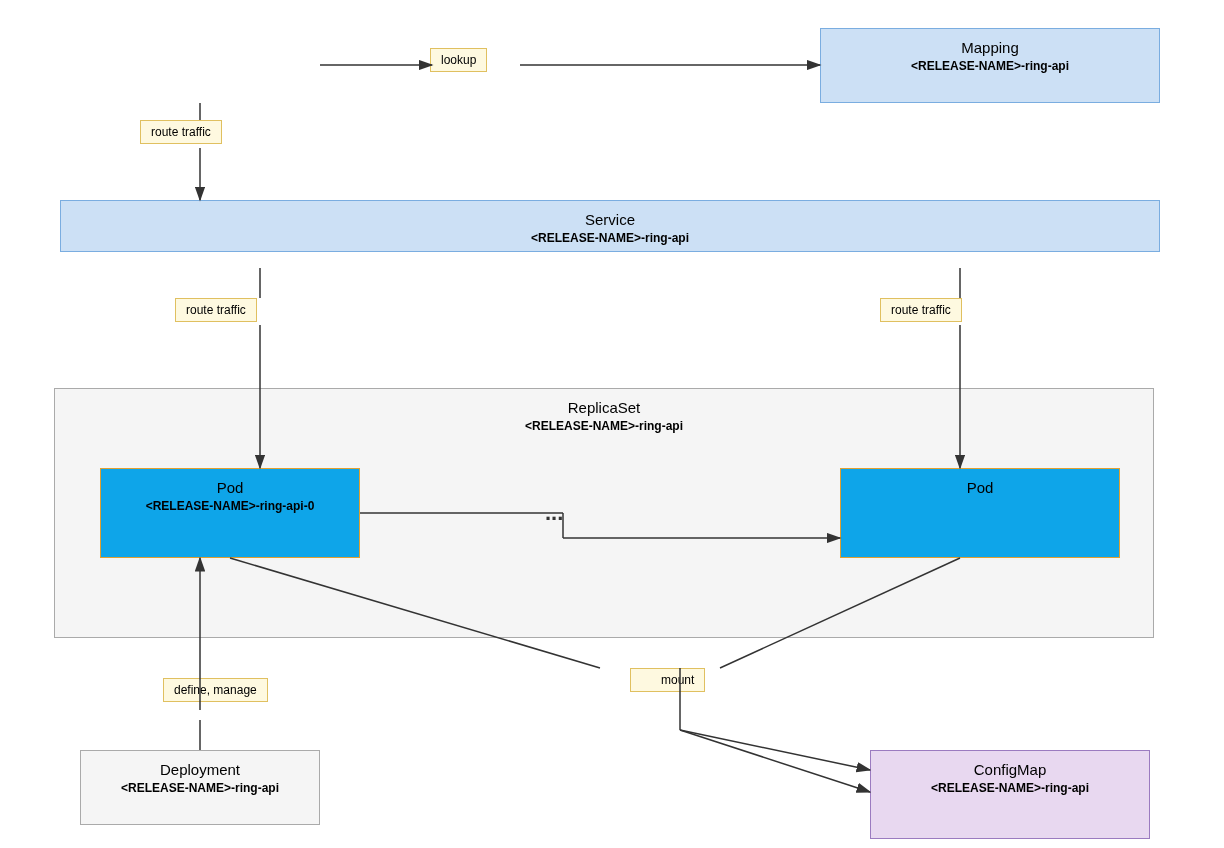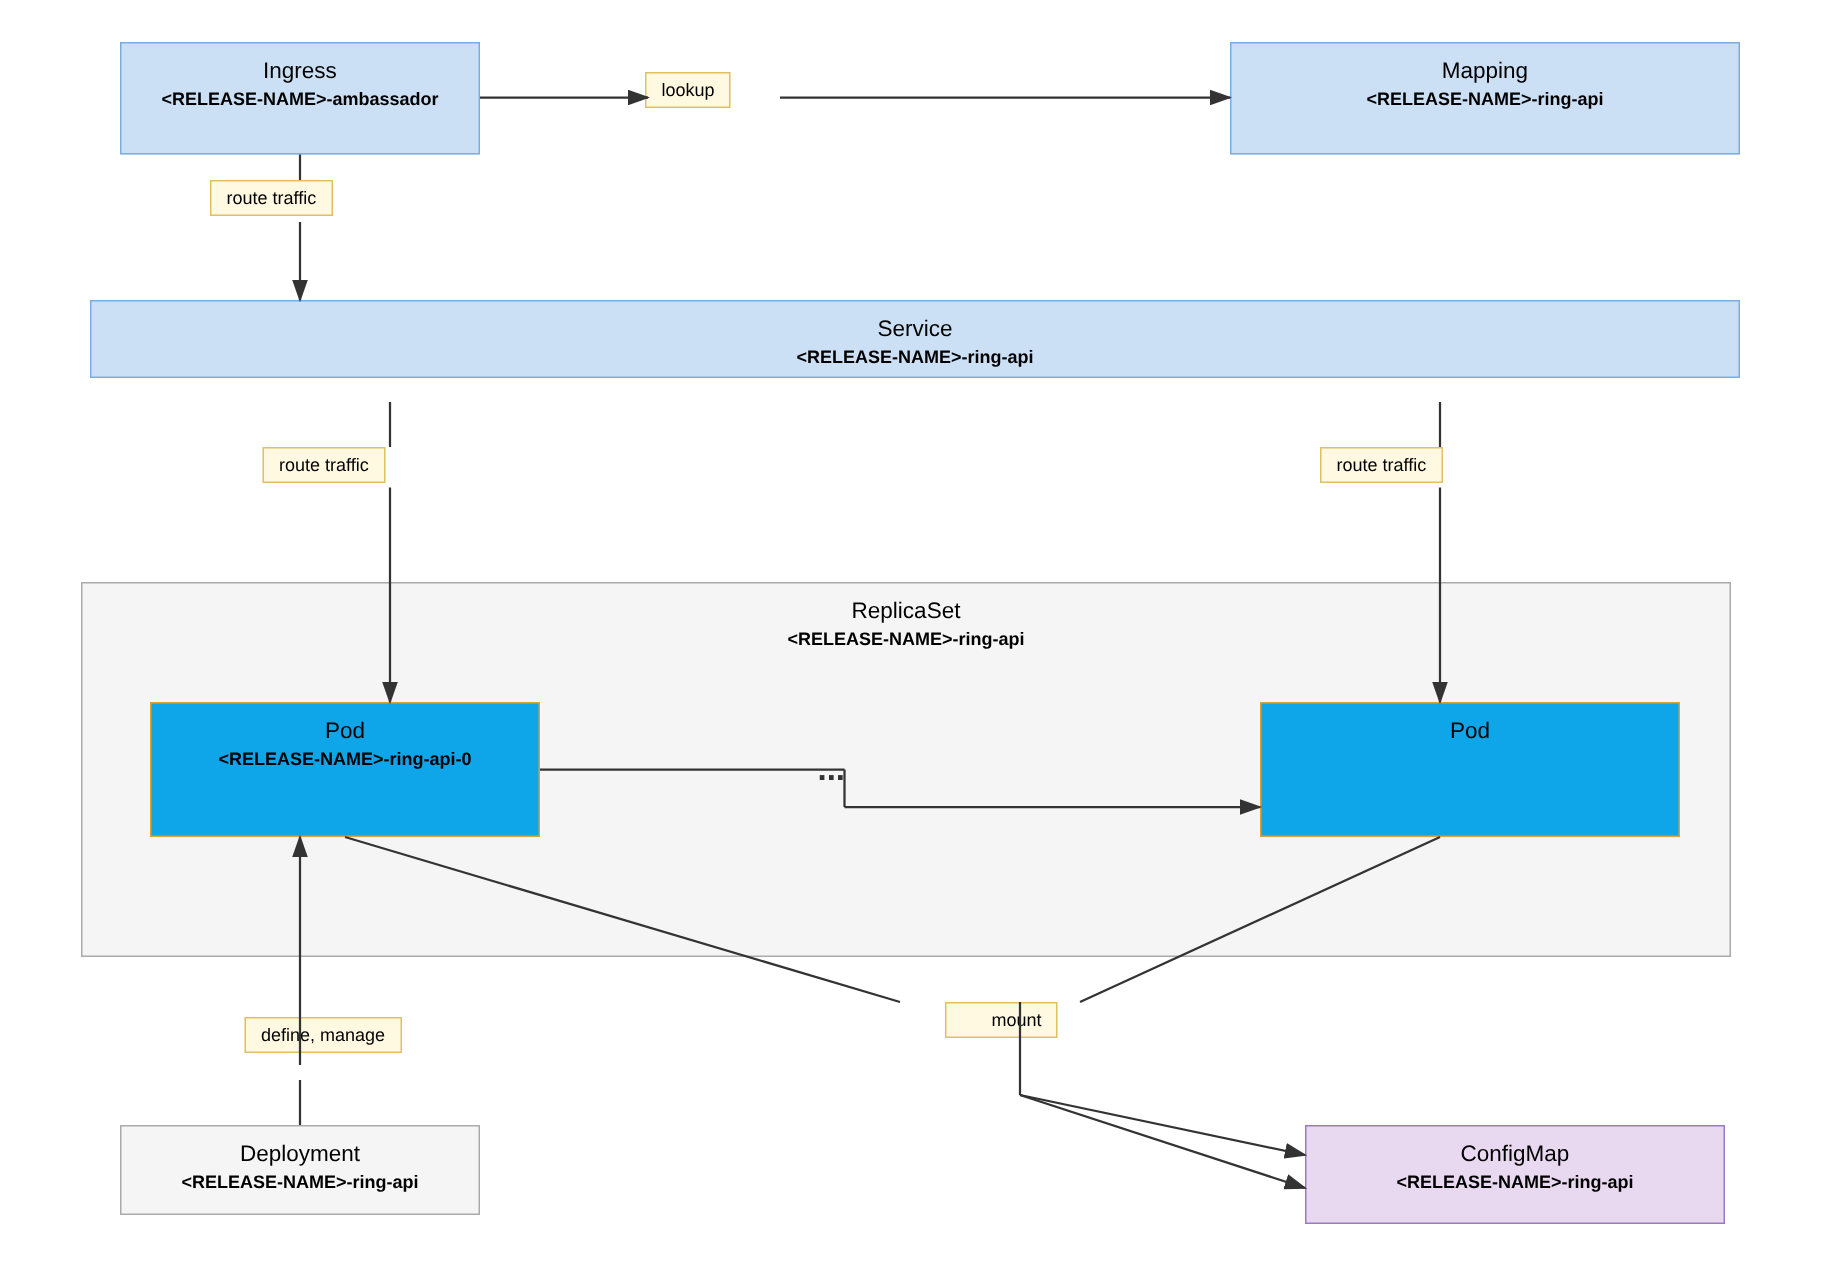--- a/index.html
+++ b/index.html
@@ -65,24 +65,20 @@
       width: 1224px;
       height: 848px;
       pointer-events: none;
     }
   </style>
 </head>
 <body>
 
 <div class="diagram-container">
 
-  <div class="box box-blue" style="left:80px; top:28px; width:240px; height:75px;">
-    <div class="box-label">Ingress</div>
-    <div class="box-sublabel">&lt;RELEASE-NAME&gt;-ambassador</div>
-  </div>
 
   <div class="box box-blue" style="left:820px; top:28px; width:340px; height:75px;">
     <div class="box-label">Mapping</div>
     <div class="box-sublabel">&lt;RELEASE-NAME&gt;-ring-api</div>
   </div>
 
   <div class="label-tag" style="left:430px; top:48px;">
     <span>lookup</span>
   </div>
 
@@ -124,26 +120,26 @@
   </div>
 
   <div class="label-tag" style="left:130px; top:678px;margin-left:33px;">
     <span>define, manage</span>
   </div>
 
   <div class="label-tag" style="left:630px; top:668px;padding-left:30px;">
     <span>mount</span>
   </div>
 
-  <div class="box box-gray-outline" style="left:80px; top:750px; width:240px; height:60px;">
+  <div class="box box-gray-outline" style="left:80px; top:750px; width:240px; height:75px;">
     <div class="box-label">Deployment</div>
     <div class="box-sublabel">&lt;RELEASE-NAME&gt;-ring-api</div>
   </div>
 
-  <div class="box box-purple" style="left:870px; top:750px; width:280px; height:66px;">
+  <div class="box box-purple" style="left:870px; top:750px; width:280px; height:89px;">
     <div class="box-label">ConfigMap</div>
     <div class="box-sublabel">&lt;RELEASE-NAME&gt;-ring-api</div>
   </div>
 
   <svg class="arrows-svg">
     <defs>
       <marker id="arrowhead" markerWidth="10" markerHeight="7" refX="9" refY="3.5" orient="auto">
         <polygon points="0 0, 10 3.5, 0 7" fill="#333"></polygon>
       </marker>
     </defs>

